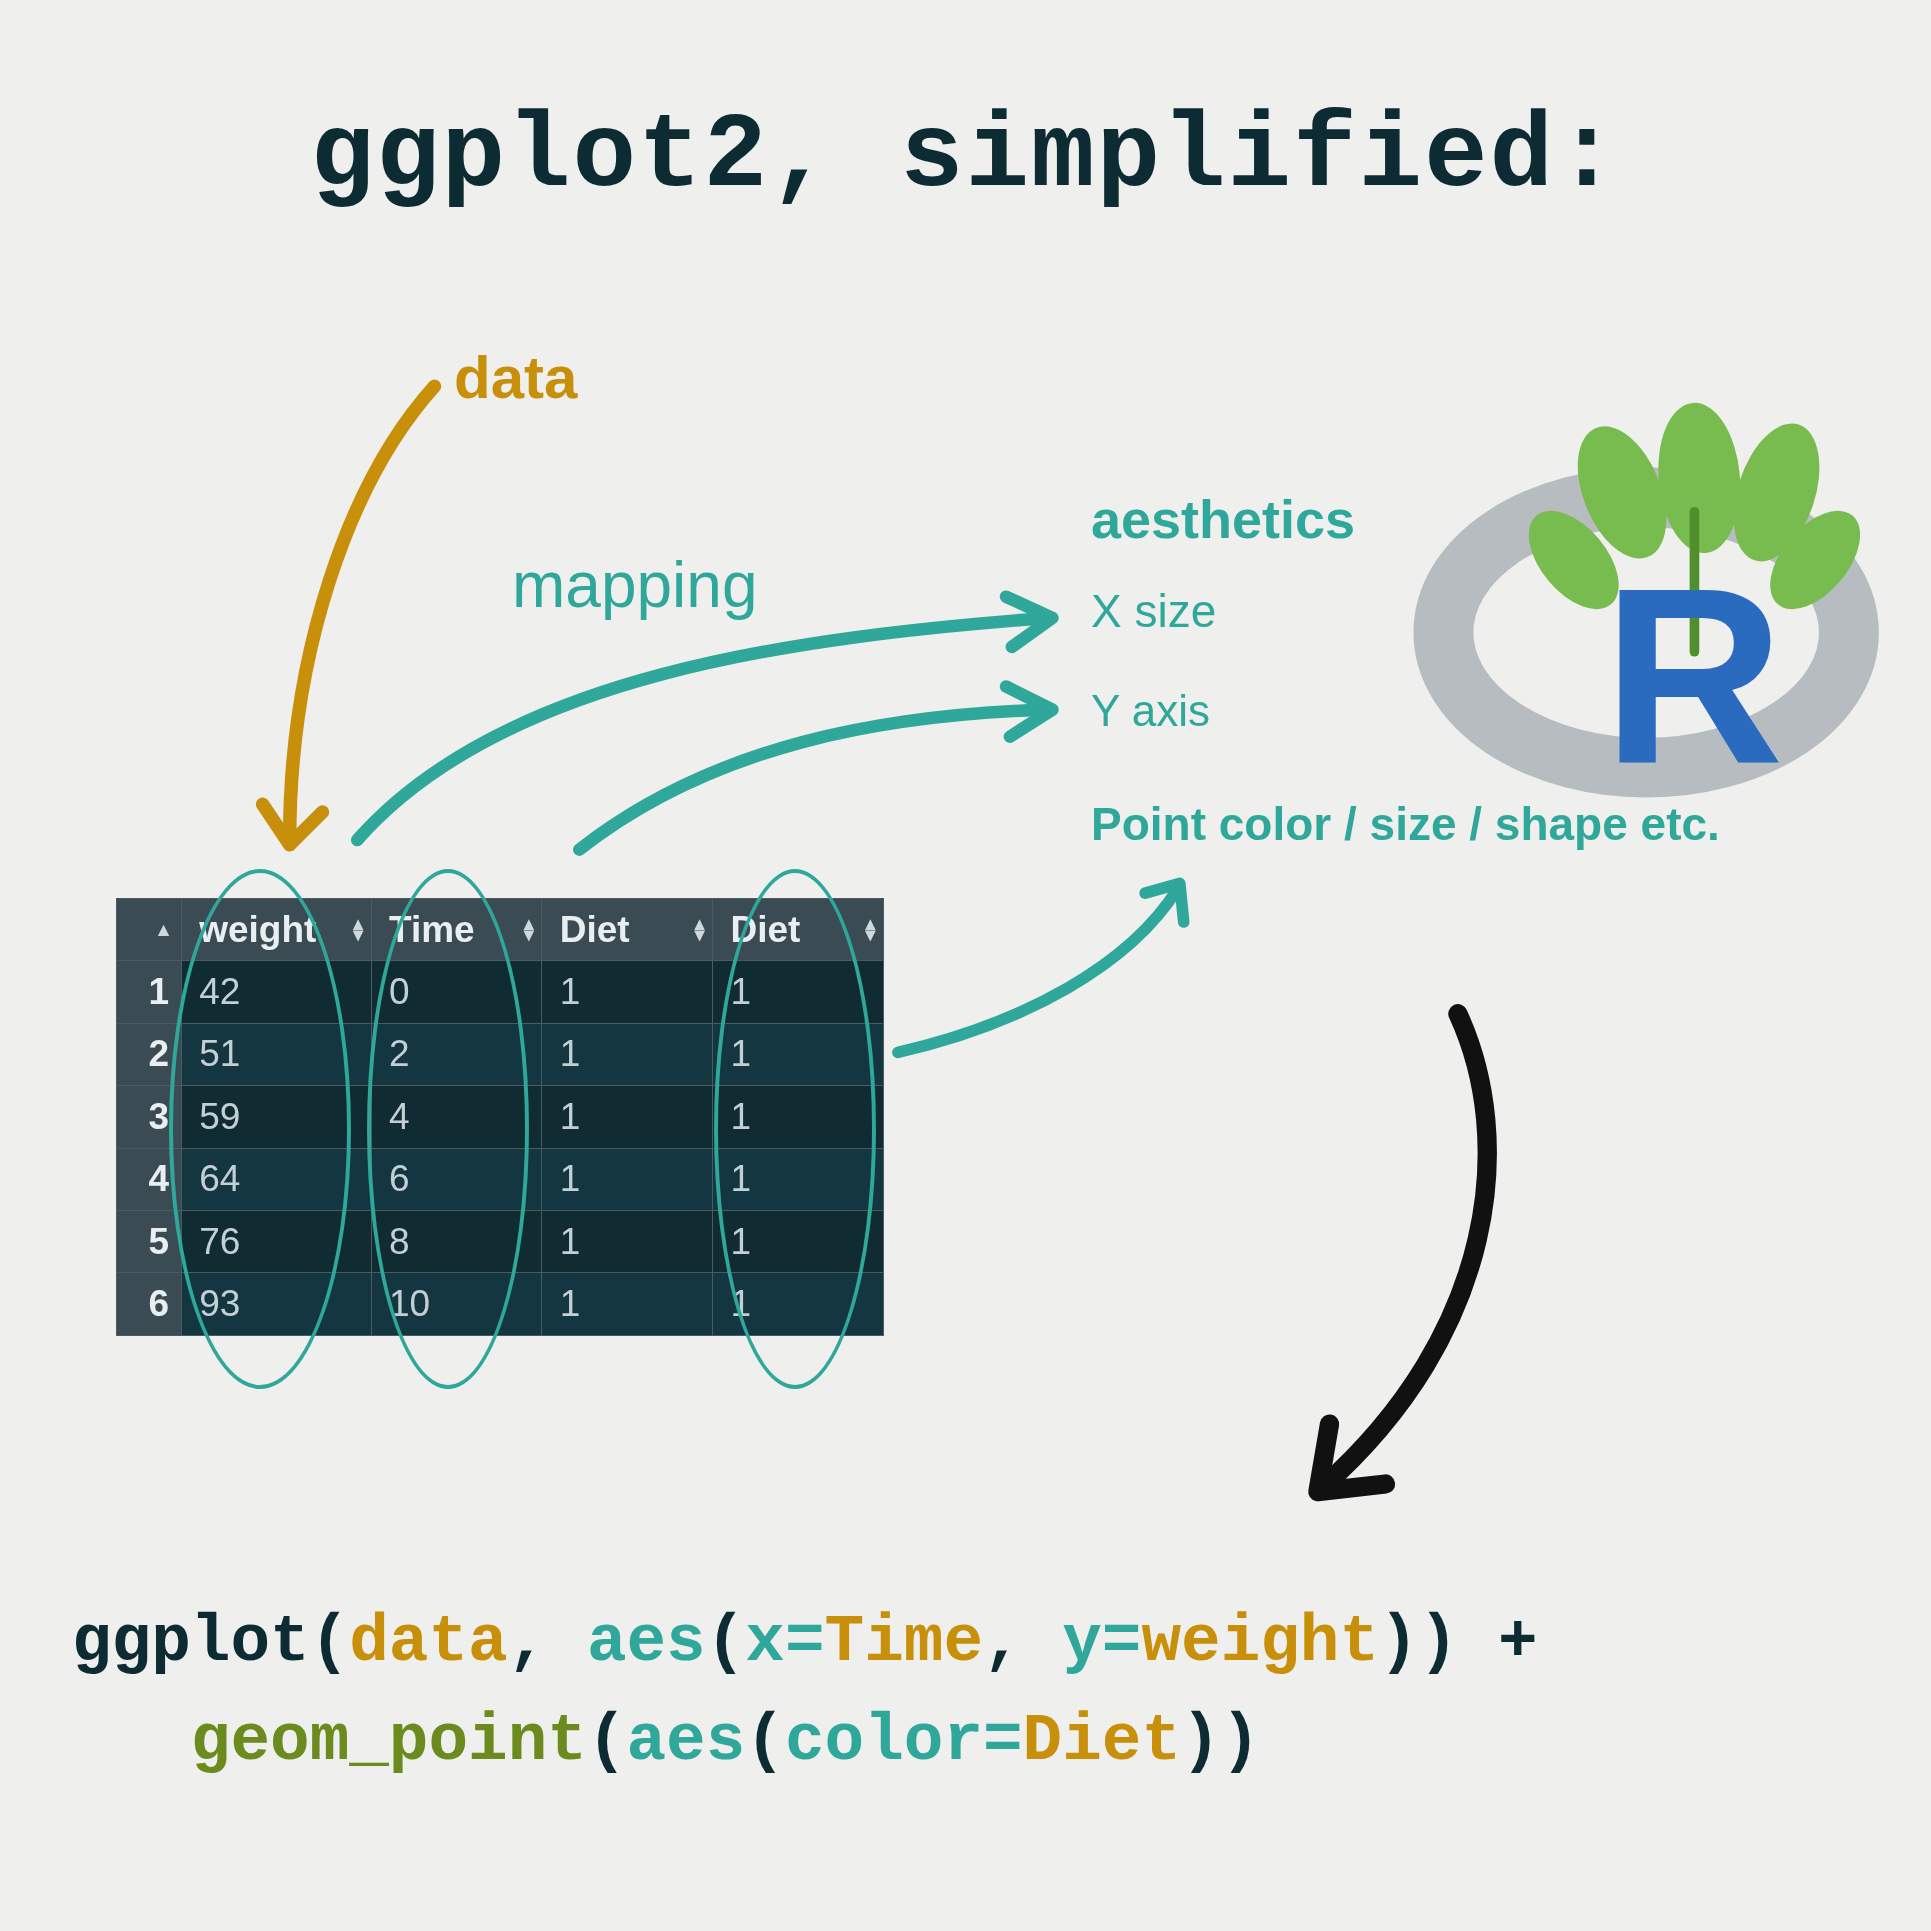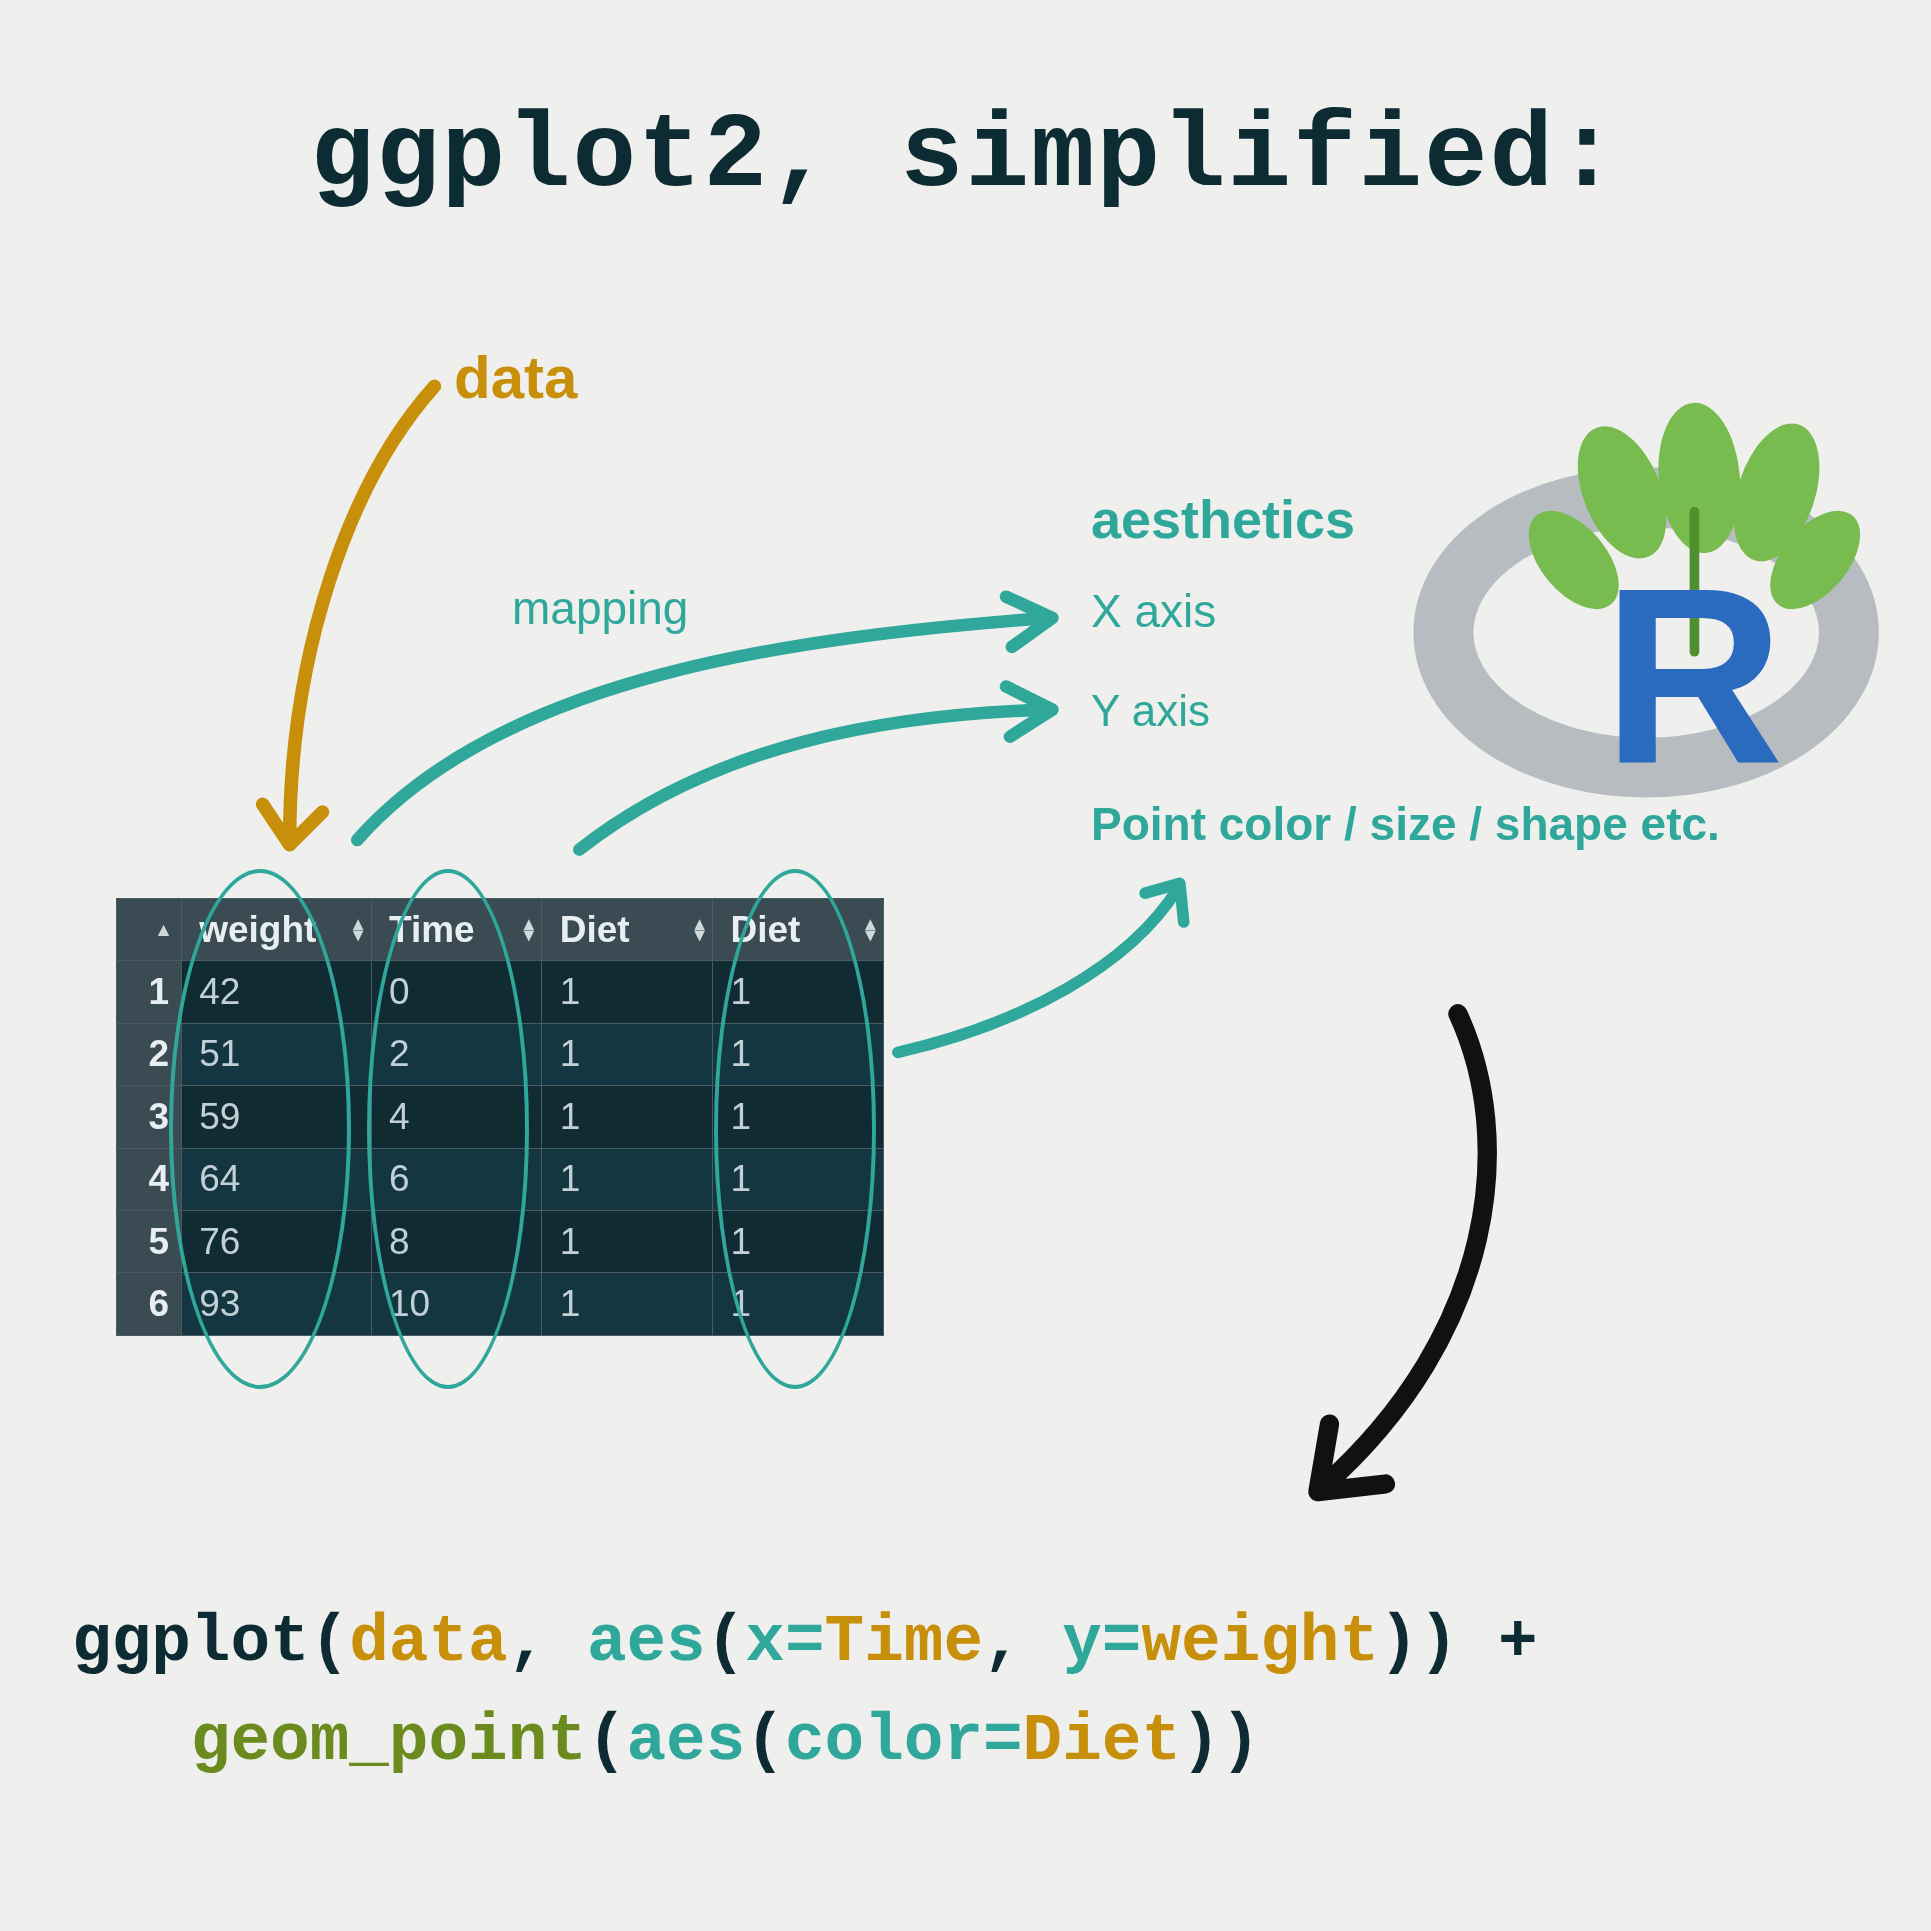--- a/index.html
+++ b/index.html
@@ -36,22 +36,22 @@
     color: var(--ink);
     letter-spacing: 1.9px;
   }
 
   
   .lbl-data {
     position:absolute; top:343px; left:454px;
     color: var(--gold); font-weight:700; font-size:60px;
   }
   .lbl-mapping {
-    position:absolute; top:581px; left:512px;
-    color: var(--teal); font-weight:400; font-size:46px;
+    position:absolute; top:548px; left:512px;
+    color: var(--teal); font-weight:400; font-size:64px;
   }
   .lbl-aes {
     position:absolute; top:488px; left:1091px;
     color: var(--teal); font-weight:600; font-size:54px;text-align:center;
   }
   .lbl-x {
     position:absolute; top:584px; left:1091px;
     color: var(--teal); font-weight:400; font-size:46px;
   }
   .lbl-y {
@@ -127,21 +127,21 @@
   }
 </style>
 </head>
 <body>
 
 <div class="title mono">ggplot2, simplified:</div>
 
 <div class="lbl-data">data</div>
 <div class="lbl-mapping">mapping</div>
 <div class="lbl-aes">aesthetics</div>
-<div class="lbl-x">X axis</div>
+<div class="lbl-x">X size</div>
 <div class="lbl-y">Y axis</div>
 <div class="lbl-point">Point color / size / shape etc.</div>
 
 <table class="tbl">
   <thead>
     <tr>
       <th class="idx">
           <span class="sort">▲</span>
         </th>
       <th class="col-w"><span>weight</span><span class="sort">▴<br>▾</span></th>

